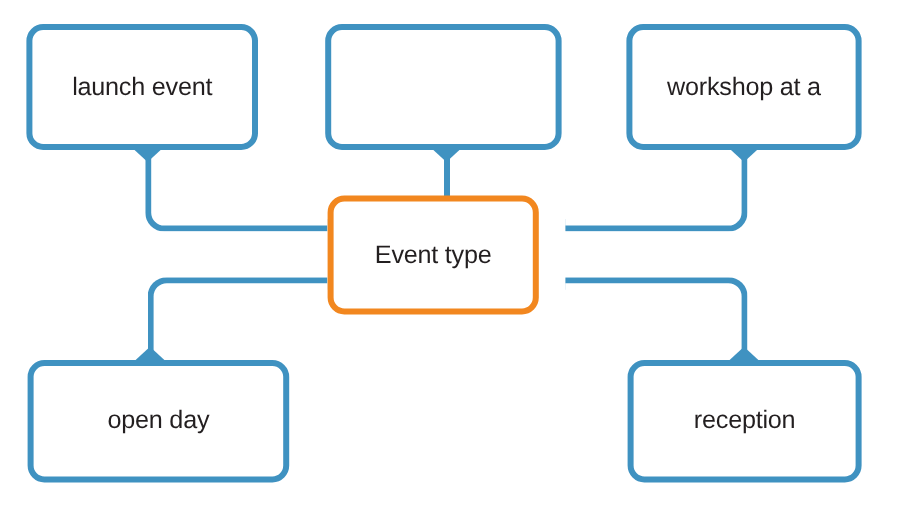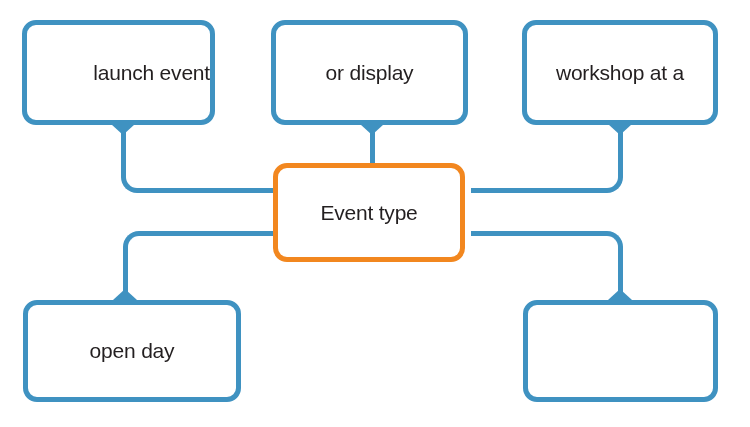--- a/index.html
+++ b/index.html
@@ -28,24 +28,24 @@
     align-items:center;justify-content:center;
     text-align:center;
     z-index:2;
     color:var(--text);
     font-size:21px;line-height:26px;
     letter-spacing:-0.2px;
   }
   .node--center{border-color:var(--orange);}
   .node .line{display:block;}
 
-  #node-launch    {left:22px;  top:20px;  width:193px; height:105px;align-items:flex-end;}
+  #node-launch    {left:22px;  top:20px;  width:193px; height:105px;}
   #node-exhibition{left:271px; top:20px;  width:197px; height:105px;}
   #node-workshop  {left:522px; top:20px;  width:196px; height:105px;}
-  #node-center    {left:273px; top:163px; width:192px; height:99px;}
+  #node-center    {left:273px; top:163px; width:176px; height:99px;}
   #node-openday   {left:23px;  top:300px; width:218px; height:102px;}
   #node-reception {left:523px; top:300px; width:195px; height:102px;}
 
   
   .conn{position:absolute;z-index:1;box-sizing:border-box;}
   .conn--v{background:var(--blue);}
   .conn--bl{border-left:5px solid var(--blue); border-bottom:5px solid var(--blue); border-bottom-left-radius:16px;}
   .conn--br{border-right:5px solid var(--blue);border-bottom:5px solid var(--blue); border-bottom-right-radius:16px;}
   .conn--tl{border-left:5px solid var(--blue); border-top:5px solid var(--blue);    border-top-left-radius:16px;}
   .conn--tr{border-right:5px solid var(--blue);border-top:5px solid var(--blue);    border-top-right-radius:16px;}
@@ -86,31 +86,31 @@
   <div class="tri tri--down" id="tri-exhibition"></div>
   <div class="tri tri--down" id="tri-workshop"></div>
   <div class="tri tri--up" id="tri-openday"></div>
   <div class="tri tri--up" id="tri-reception"></div>
 
   <div class="node" id="node-launch">
     <span class="line">launch event</span>
   </div>
 
   <div class="node" id="node-exhibition">
-    <span class="line">or display</span>
   </div>
 
   <div class="node" id="node-workshop">
     <span class="line">workshop at a</span>
   </div>
 
   <div class="node node--center" id="node-center">
     <span class="line">Event type</span>
   </div>
 
   <div class="node" id="node-openday">
     <span class="line">open day</span>
   </div>
 
   <div class="node" id="node-reception">
+    <span class="line">reception</span>
   </div>
 
 </div>
 
 </body></html>

